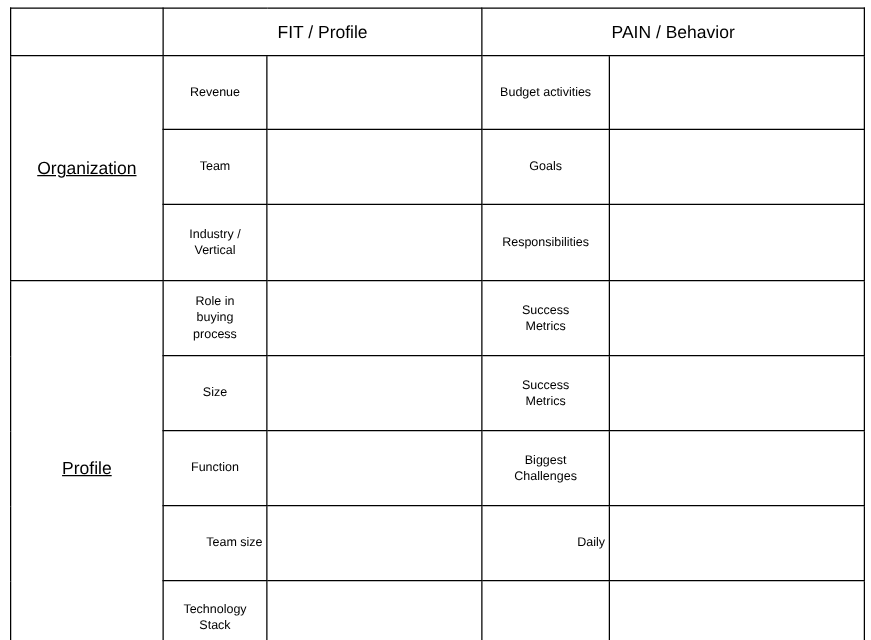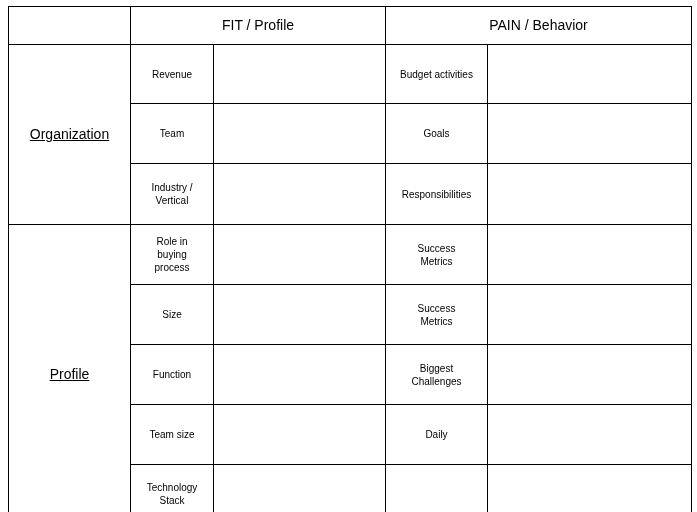--- a/index.html
+++ b/index.html
@@ -47,21 +47,21 @@
   }
   td.cell-value {
     font-size: 12px;
   }
   tr.r1 td { height: 54px; }
   tr.r2 td { height: 55px; }
   tr.r3 td { height: 56px; }
   tr.r4 td { height: 55px; }
   tr.r5 td { height: 55px; }
   tr.r6 td { height: 55px; }
-  tr.r7 td { height: 55px; }
+  tr.r7 td { height: 55px; text-align: right; }
   tr.r8 td { height: 54px; }
 </style>
 </head>
 <body>
 
 <div class="sheet">
   <table class="matrix">
     <colgroup>
       <col style="width:122px">
       <col style="width:83px">

